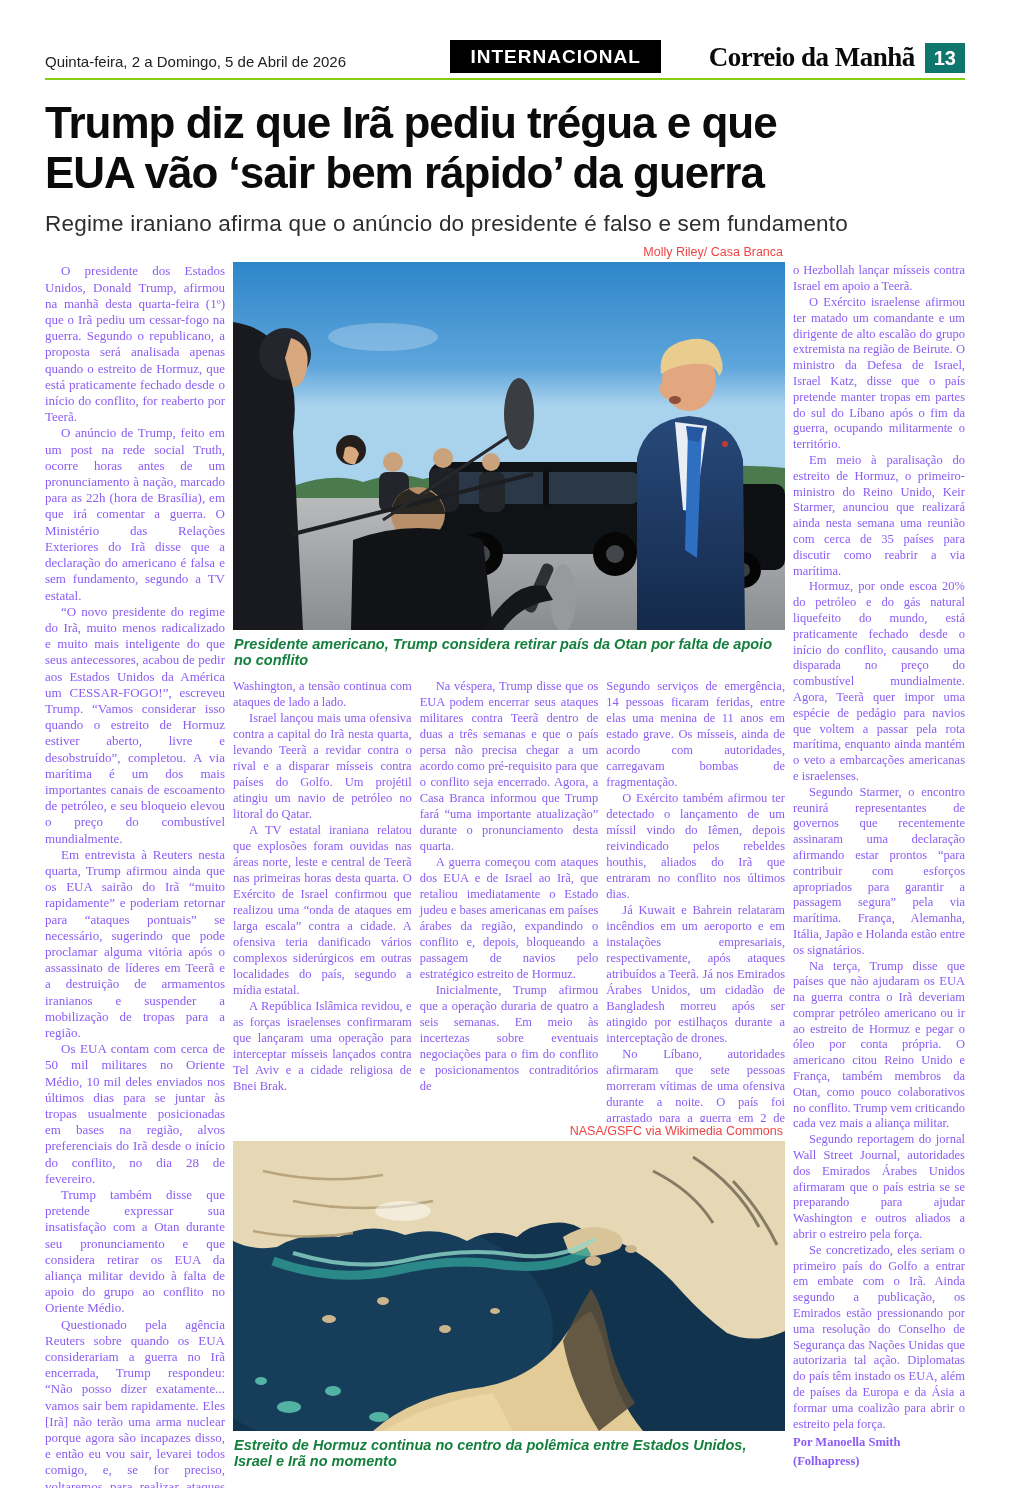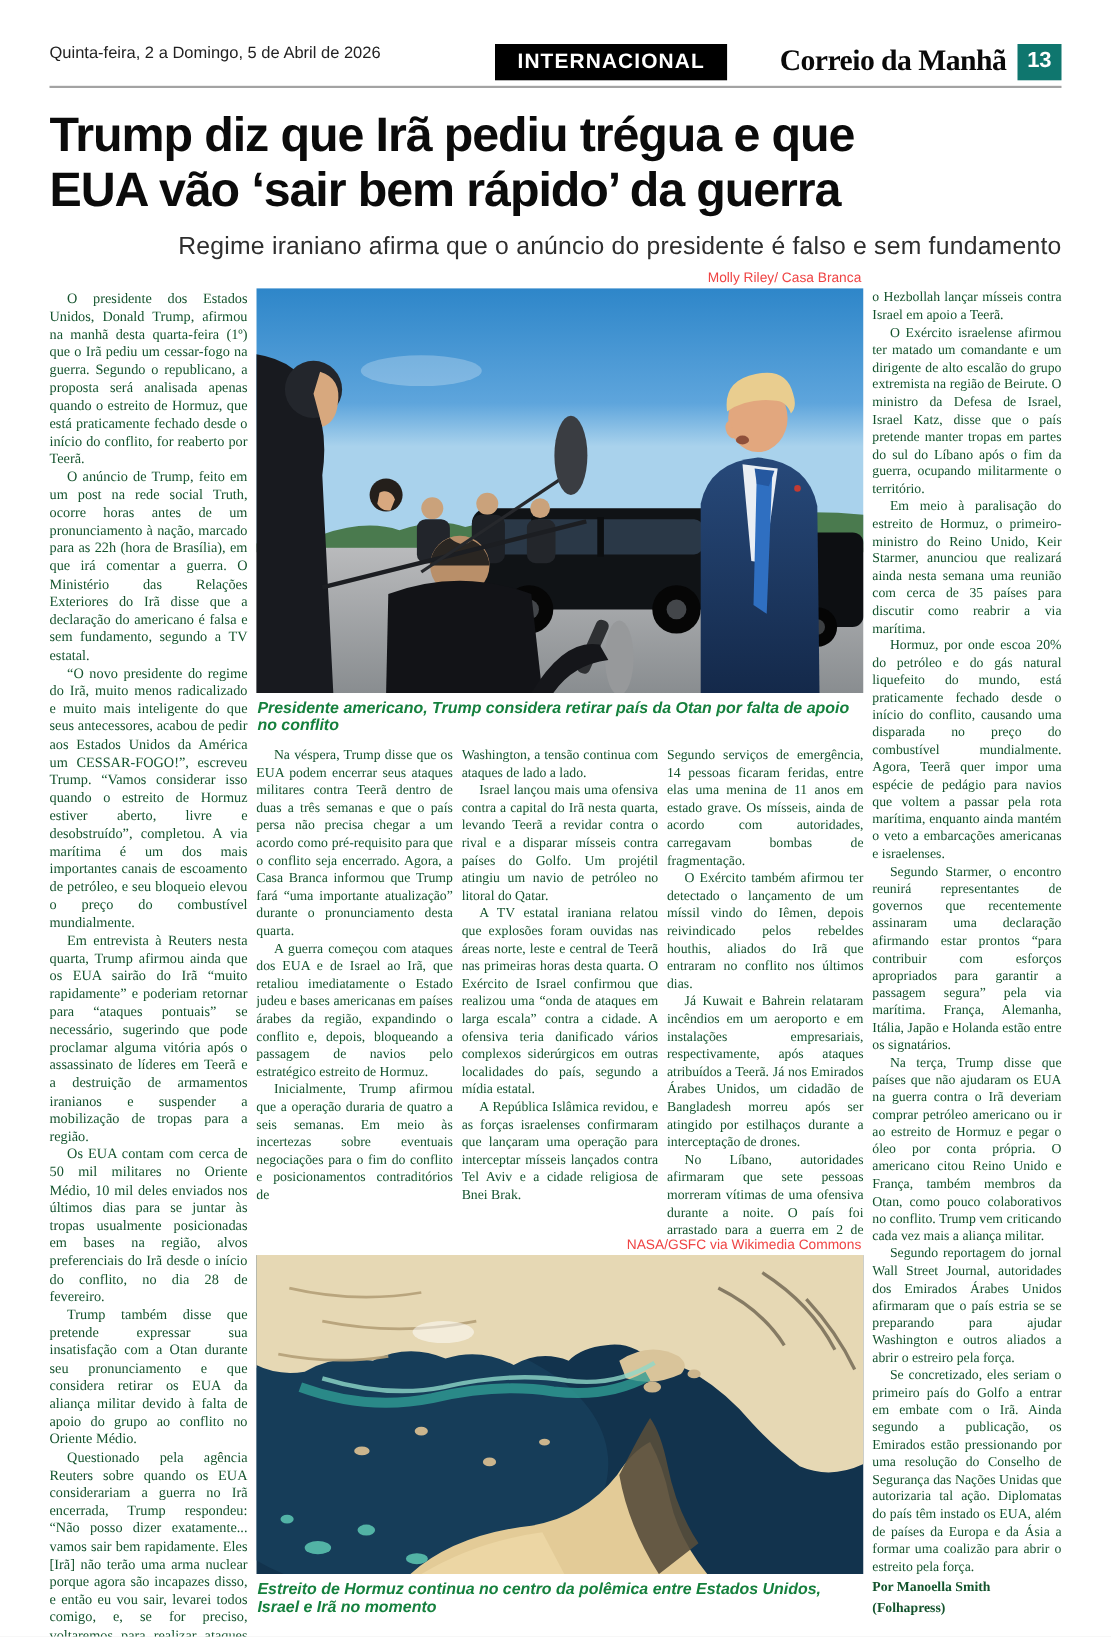--- a/index.html
+++ b/index.html
@@ -1,44 +1,44 @@
 <!DOCTYPE html>
 <html lang="pt"><head>
 <meta charset="utf-8">
 <style>
   html,body{margin:0;padding:0;background:#e9e9e9;}
   .page{position:relative;width:1010px;height:1488px;background:#ffffff;overflow:hidden;
         font-family:"Liberation Serif",serif;color:#111;}
   .inner{position:absolute;left:45px;top:40px;width:920px;}
 
   
-  .topbar{display:flex;border-bottom:2px solid #a3a3a3;padding-bottom:5px;}
+  .topbar{display:flex;align-items:flex-end;border-bottom:2px solid #84cc16;padding-bottom:5px;}
   .date{flex:1;font-family:"Liberation Sans",sans-serif;font-size:15px;color:#222;padding-bottom:3px;}
   .section-box{background:#000;color:#fff;font-family:"Liberation Sans",sans-serif;font-weight:700;
                font-size:19px;letter-spacing:1px;padding:6px 20px 5px;}
   .masthead{font-family:"Liberation Serif",serif;font-weight:700;font-size:27px;letter-spacing:-0.5px;
             margin-left:48px;margin-right:10px;color:#0a0a0a;white-space:nowrap;}
   .pagenum{background:#0f766e;color:#fff;font-family:"Liberation Sans",sans-serif;font-weight:700;
            font-size:20px;padding:4px 9px 3px;}
 
   
   h1.headline{margin:18px 0 0 0;font-family:"Liberation Sans",sans-serif;font-weight:700;
               font-size:44px;line-height:1.13;letter-spacing:-1px;color:#0b0b0b;white-space:pre-line;}
   h2.subhead{margin:14px 0 0 0;font-family:"Liberation Sans",sans-serif;font-weight:400;
-             font-size:22.5px;color:#2e2e2e;letter-spacing:0.2px;text-align:right;}
+             font-size:22.5px;color:#2e2e2e;letter-spacing:0.2px;}
 
   
   .content{display:flex;gap:8px;margin-top:8px;}
   .col-left{width:180px;padding-top:18px;}
   .center{width:552px;}
   .col-right{width:172px;padding-top:18px;}
 
   .col-left p{font-size:13px;line-height:16.2px;}
   .col-right p{font-size:12.5px;line-height:15.8px;}
-  .content p{margin:0;text-align:justify;text-indent:16px;color:#14532d;}
+  .content p{margin:0;text-align:justify;text-indent:16px;color:#8b5cf6;}
   .cont-first p:first-child{text-indent:0;}
 
   .credit{font-family:"Liberation Sans",sans-serif;font-size:12.5px;color:#ef4444;
           text-align:right;margin:0 2px 3px 0;}
   .photo{display:block;width:552px;}
   .caption{font-family:"Liberation Sans",sans-serif;font-style:italic;font-weight:700;
            font-size:14.5px;color:#15803d;margin:6px 0 10px 1px;}
   .midcols{display:flex;gap:8px;height:444px;overflow:hidden;margin-bottom:2px;}
   .midcols .mcol{flex:1;}
   .midcols p{font-size:12.5px;line-height:16px;}
@@ -143,30 +143,30 @@
           <ellipse cx="456" cy="118" rx="27" ry="31" fill="#e2a77e"></ellipse>
           <path d="M428,112 q-4,-28 26,-34 q28,-6 34,18 q4,12 -2,18 q-4,-12 -16,-12 q-24,-2 -42,10 Z" fill="#e9cd8f"></path>
           <path d="M430,120 q-6,4 -2,12 q4,6 8,4 Z" fill="#e2a77e"></path>
           <ellipse cx="442" cy="138" rx="6" ry="4" fill="#8f4f3a"></ellipse>
           <circle cx="492" cy="182" r="3" fill="#c23b33"></circle>
         </svg>
 
         <div class="caption">Presidente americano, Trump considera retirar país da Otan por falta de apoio no conflito</div>
 
         <div class="midcols">
-          <div class="mcol">
-              <p>Na véspera, Trump disse que os EUA podem encerrar seus ataques militares contra Teerã dentro de duas a três semanas e que o país persa não precisa chegar a um acordo como pré-requisito para que o conflito seja encerrado. Agora, a Casa Branca informou que Trump fará “uma importante atualização” durante o pronunciamento desta quarta.</p>
-              <p>A guerra começou com ataques dos EUA e de Israel ao Irã, que retaliou imediatamente o Estado judeu e bases americanas em países árabes da região, expandindo o conflito e, depois, bloqueando a passagem de navios pelo estratégico estreito de Hormuz.</p>
-              <p>Inicialmente, Trump afirmou que a operação duraria de quatro a seis semanas. Em meio às incertezas sobre eventuais negociações para o fim do conflito e posicionamentos contraditórios de</p>
-            </div>
           <div class="mcol cont-first">
               <p>Washington, a tensão continua com ataques de lado a lado.</p>
               <p>Israel lançou mais uma ofensiva contra a capital do Irã nesta quarta, levando Teerã a revidar contra o rival e a disparar mísseis contra países do Golfo. Um projétil atingiu um navio de petróleo no litoral do Qatar.</p>
               <p>A TV estatal iraniana relatou que explosões foram ouvidas nas áreas norte, leste e central de Teerã nas primeiras horas desta quarta. O Exército de Israel confirmou que realizou uma “onda de ataques em larga escala” contra a cidade. A ofensiva teria danificado vários complexos siderúrgicos em outras localidades do país, segundo a mídia estatal.</p>
               <p>A República Islâmica revidou, e as forças israelenses confirmaram que lançaram uma operação para interceptar mísseis lançados contra Tel Aviv e a cidade religiosa de Bnei Brak.</p>
+            </div>
+          <div class="mcol">
+              <p>Na véspera, Trump disse que os EUA podem encerrar seus ataques militares contra Teerã dentro de duas a três semanas e que o país persa não precisa chegar a um acordo como pré-requisito para que o conflito seja encerrado. Agora, a Casa Branca informou que Trump fará “uma importante atualização” durante o pronunciamento desta quarta.</p>
+              <p>A guerra começou com ataques dos EUA e de Israel ao Irã, que retaliou imediatamente o Estado judeu e bases americanas em países árabes da região, expandindo o conflito e, depois, bloqueando a passagem de navios pelo estratégico estreito de Hormuz.</p>
+              <p>Inicialmente, Trump afirmou que a operação duraria de quatro a seis semanas. Em meio às incertezas sobre eventuais negociações para o fim do conflito e posicionamentos contraditórios de</p>
             </div>
           <div class="mcol cont-first">
               <p>Segundo serviços de emergência, 14 pessoas ficaram feridas, entre elas uma menina de 11 anos em estado grave. Os mísseis, ainda de acordo com autoridades, carregavam bombas de fragmentação.</p>
               <p>O Exército também afirmou ter detectado o lançamento de um míssil vindo do Iêmen, depois reivindicado pelos rebeldes houthis, aliados do Irã que entraram no conflito nos últimos dias.</p>
               <p>Já Kuwait e Bahrein relataram incêndios em um aeroporto e em instalações empresariais, respectivamente, após ataques atribuídos a Teerã. Já nos Emirados Árabes Unidos, um cidadão de Bangladesh morreu após ser atingido por estilhaços durante a interceptação de drones.</p>
               <p>No Líbano, autoridades afirmaram que sete pessoas morreram vítimas de uma ofensiva durante a noite. O país foi arrastado para a guerra em 2 de março, após</p>
             </div>
         </div>
 
         <div class="credit">NASA/GSFC via Wikimedia Commons</div>

